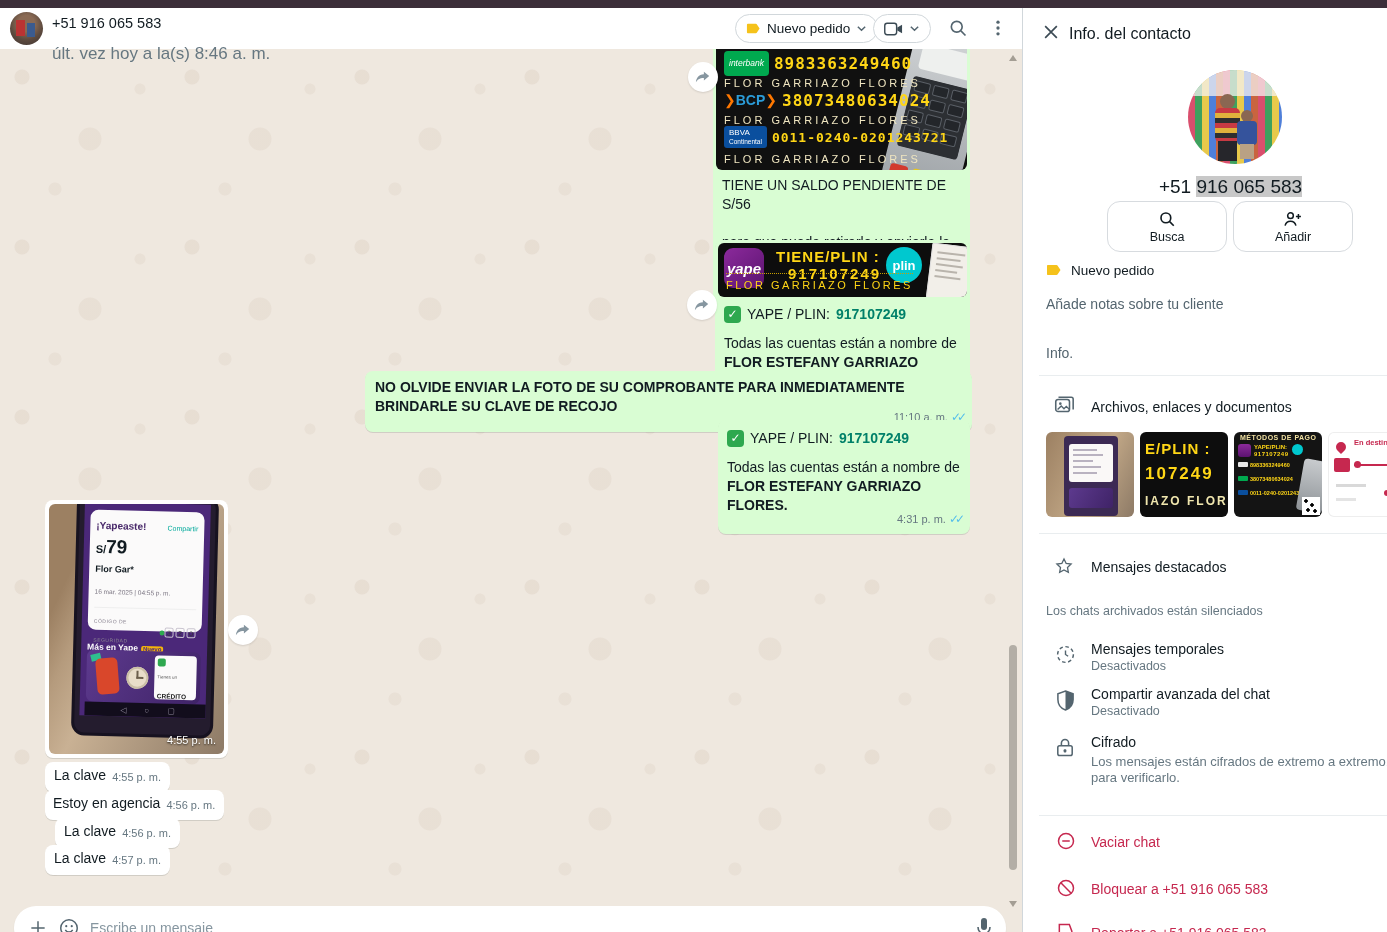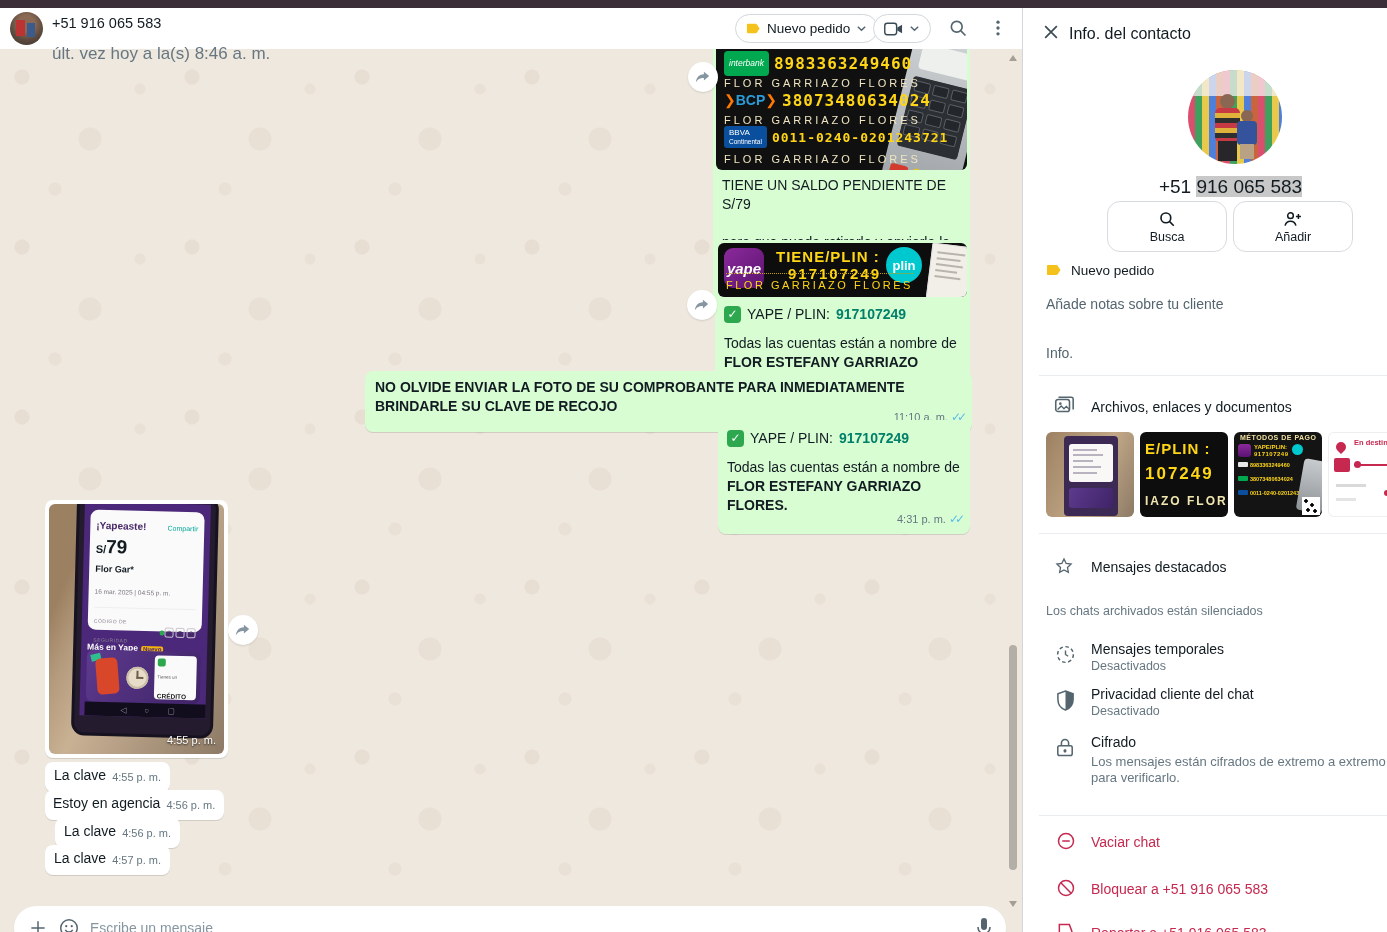--- a/index.html
+++ b/index.html
@@ -312,21 +312,21 @@
             </div>
           <div class="brow" style="top:156px">
             <span class="badge-bbva"><span>BBVA</span><br><span style="font-size:6.5px">Continental</span></span>
             <span class="bnum" style="font-size:13px">0011-0240-0201243721</span>
           </div>
           <div class="brow" style="top:180px">
               <span class="bname">FLOR GARRIAZO FLORES</span>
             </div>
         </div>
         <div class="m1-text">
-          <div>TIENE UN SALDO PENDIENTE DE S/79</div>
+          <div>TIENE UN SALDO PENDIENTE DE S/56</div>
           <div style="height:19px"></div>
           <div>para que pueda retirarlo y enviarla la clave.</div>
           <div><span>Adjunto número de cuenta ☝</span></div>
         </div>
         <div class="t-abs"><span class="msg-time">11:09 a. m.</span><span class="ticks">✓✓</span></div>
       </div>
 
       <div class="bubble out m2">
         <div class="yapimg">
           <div class="ytile">yape</div>
@@ -590,21 +590,21 @@
       </div>
       <div class="p-row-label" style="left:68px;top:633px">Mensajes temporales</div>
       <div class="p-sub" style="left:68px;top:651px">Desactivados</div>
 
       <div class="p-row-icon" style="left:33px;top:682px">
         <svg width="19" height="21" viewBox="0 0 20 22">
             <path d="M10 1l8 3v6c0 5.5-3.4 9.4-8 11-4.6-1.6-8-5.5-8-11V4z" fill="none" stroke="currentColor" stroke-width="1.6"></path>
             <path d="M10 1l8 3v6c0 5.5-3.4 9.4-8 11z" fill="currentColor"></path>
           </svg>
       </div>
-      <div class="p-row-label" style="left:68px;top:678px">Privacidad cliente del chat</div>
+      <div class="p-row-label" style="left:68px;top:678px">Compartir avanzada del chat</div>
       <div class="p-sub" style="left:68px;top:696px">Desactivado</div>
 
       <div class="p-row-icon" style="left:33px;top:729px">
         <svg width="18" height="21" viewBox="0 0 20 22">
             <rect x="2" y="9" width="16" height="11" rx="2" fill="none" stroke="currentColor" stroke-width="1.7"></rect>
             <path d="M6 9V6a4 4 0 0 1 8 0v3" fill="none" stroke="currentColor" stroke-width="1.7"></path>
             <rect x="8.5" y="13" width="3" height="3.5" rx="1" fill="currentColor"></rect>
           </svg>
       </div>
       <div class="p-row-label" style="left:68px;top:726px">Cifrado</div>

